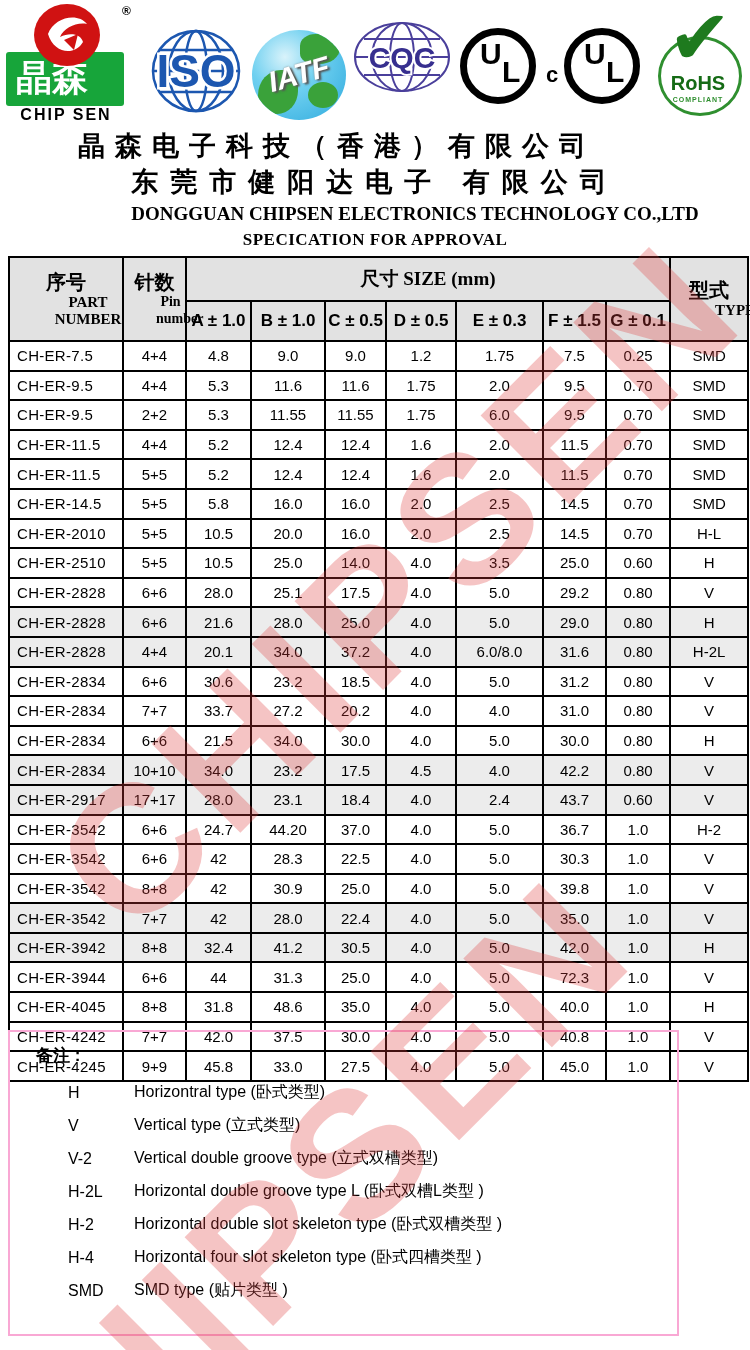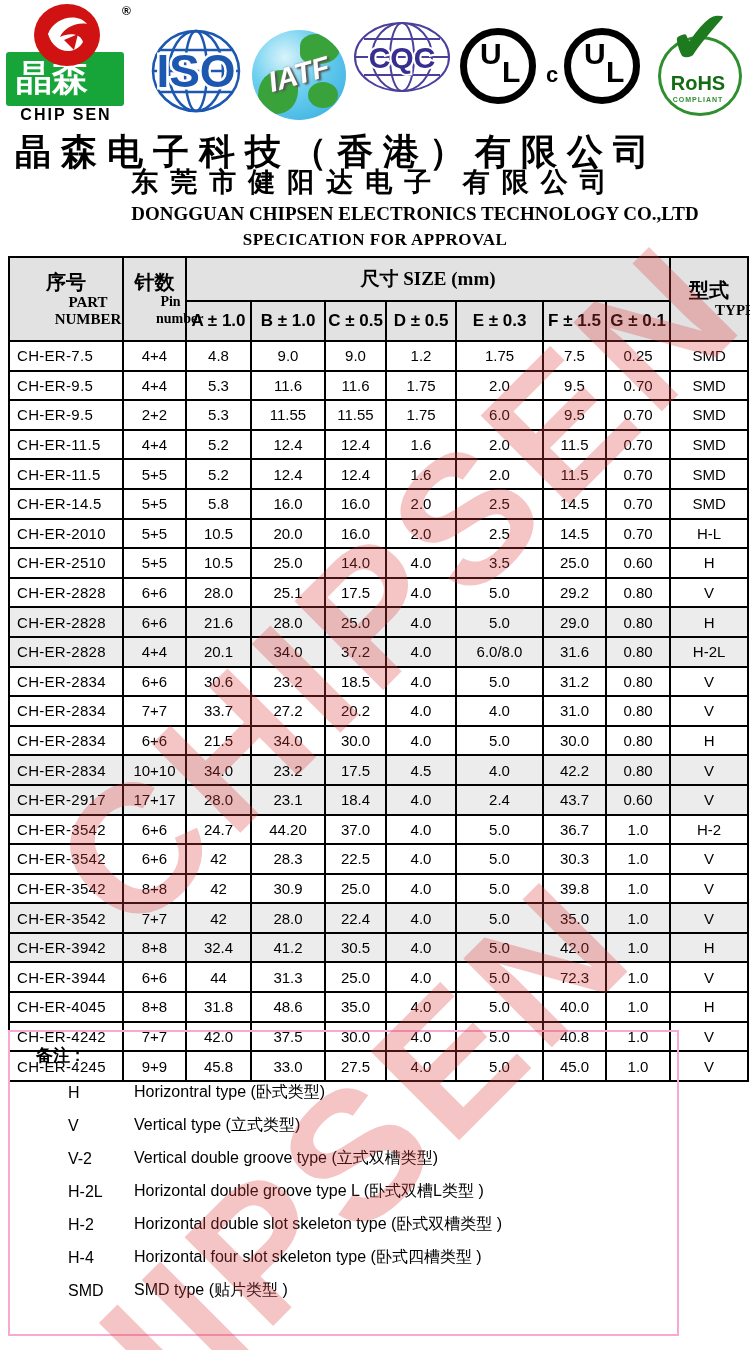--- a/index.html
+++ b/index.html
@@ -38,21 +38,21 @@
   .logo-ul2{left:564px;top:28px;}
   .logo-rohs{left:652px;top:20px;width:96px;height:102px;color:#156b15;}
   .rohs-circle{position:absolute;left:6px;top:16px;width:78px;height:74px;border:3px solid #2f8f2f;border-radius:50%;}
   .rohs-check{position:absolute;left:16px;top:-20px;font-size:76px;line-height:1;color:#1e7a1e;
         font-family:"DejaVu Sans",sans-serif;}
   .rohs-word{position:absolute;left:0;top:52px;width:92px;text-align:center;font-weight:bold;font-size:20px;z-index:2;}
   .rohs-sub{position:absolute;left:0;top:76px;width:92px;text-align:center;font-weight:bold;font-size:7px;
         letter-spacing:1px;color:#2f8f2f;z-index:2;}
 
   
-  .cn1{left:0;top:128px;width:674px;text-align:center;font-size:36px;font-weight:bold;letter-spacing:10px;}
+  .cn1{left:0;top:128px;width:674px;text-align:center;font-size:27px;font-weight:bold;letter-spacing:10px;}
   .cn2{left:0;top:164px;width:750px;text-align:center;font-size:27px;font-weight:bold;letter-spacing:12px;}
   .en-name{left:0;top:203px;width:750px;text-align:center;font-family:"Liberation Serif",serif;
         font-size:19px;font-weight:bold;padding-left:40px;}
   .doc-title{left:0;top:230px;width:750px;text-align:center;font-family:"Liberation Serif",serif;
         font-size:17px;font-weight:bold;letter-spacing:0.5px;}
 
   
   table.spec{position:absolute;left:8px;top:256px;width:739px;border-collapse:collapse;table-layout:fixed;}
   table.spec th, table.spec td{border:2px solid #000;padding:0;}
   table.spec thead th{background:#e2e2e2;text-align:center;vertical-align:middle;}

